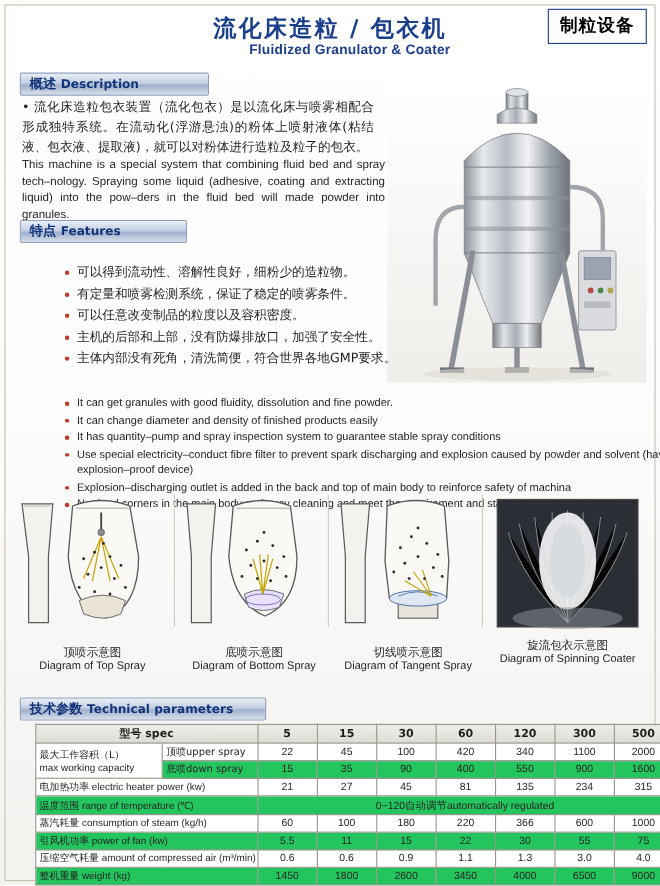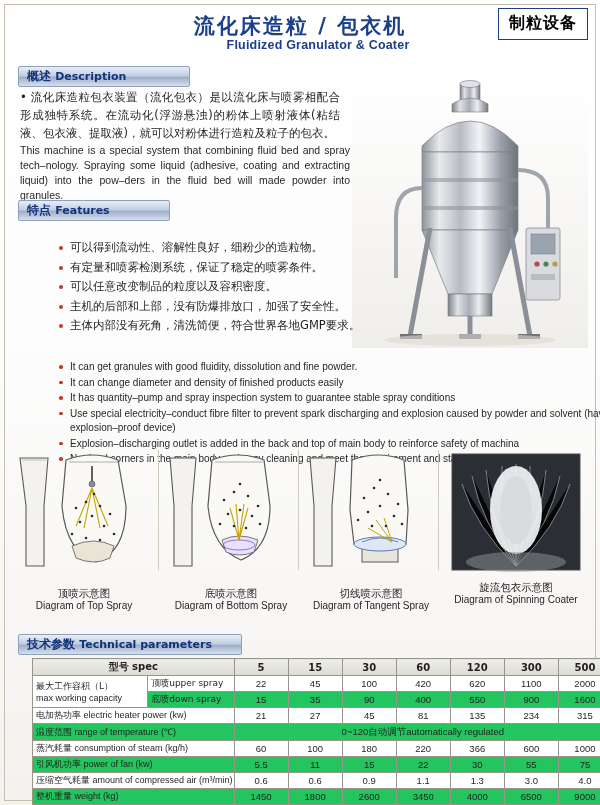--- a/index.html
+++ b/index.html
@@ -425,21 +425,21 @@
       <tr>
         <td class="lbl" rowspan="2">
           <span class="cn">最大工作容积（L）</span><br>
           <span>max working capacity</span>
         </td>
         <td class="grp">顶喷upper spray</td>
         <td>22</td>
         <td>45</td>
         <td>100</td>
         <td>420</td>
-        <td>620</td>
+        <td>340</td>
         <td>1100</td>
         <td>2000</td>
       </tr>
       <tr class="bgtint">
         <td class="grp">底喷down spray</td>
         <td>15</td>
         <td>35</td>
         <td>90</td>
         <td>400</td>
         <td>550</td>

